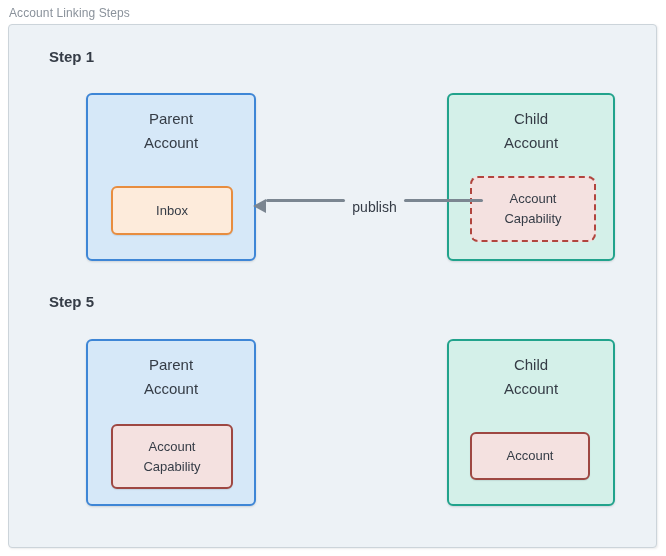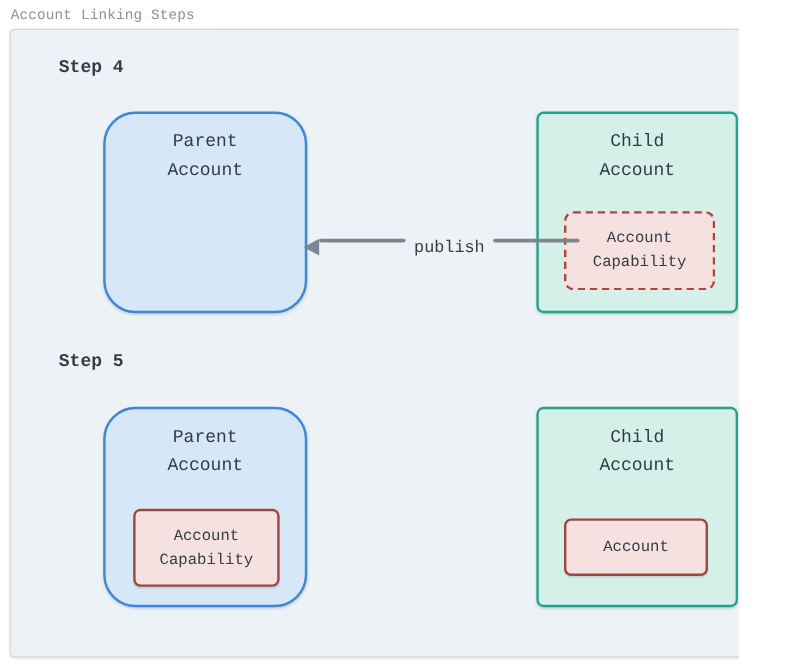--- a/index.html
+++ b/index.html
@@ -20,25 +20,24 @@
     --arrow: #7b8691;
   }
   html, body {
     margin: 0;
     padding: 0;
     background: var(--page-bg);
     font-family: "Liberation Sans", "DejaVu Sans", sans-serif;
   }
   .page {
     position: relative;
-    width: 616px;
+    width: 666px;
     height: 556px;
     background: var(--page-bg);
     overflow: hidden;
-    font-family: Liberation Mono, monospace;
   }
   .panel-title {
     position: absolute;
     left: 9px;
     top: 6px;
     font-size: 12px;
     color: var(--text-muted);
     letter-spacing: 0.1px;
   }
   .panel {
@@ -62,21 +61,21 @@
   .step-label.s1 { top: 23px; }
   .step-label.s2 { top: 268px; }
 
   .acct-box {
     position: absolute;
     border-radius: 6px;
     border: 2px solid;
     box-shadow: 0 1px 2px rgba(60, 70, 80, 0.18);
     box-sizing: border-box;
   }
-  .acct-box.blue { background: var(--blue-fill); border-color: var(--blue-border); border-radius: 27px; }
+  .acct-box.blue { background: var(--blue-fill); border-color: var(--blue-border); }
   .acct-box.teal { background: var(--teal-fill); border-color: var(--teal-border); }
   .acct-box.p1 { left: 77px;  top: 68px;  width: 170px; height: 168px; }
   .acct-box.c1 { left: 438px; top: 68px;  width: 168px; height: 168px; }
   .acct-box.p2 { left: 77px;  top: 314px; width: 170px; height: 167px; }
   .acct-box.c2 { left: 438px; top: 314px; width: 168px; height: 167px; }
 
   .acct-name {
     margin-top: 12px;
     text-align: center;
     font-size: 15px;
@@ -144,25 +143,26 @@
 </style>
 </head>
 <body>
 
 <div class="page">
 
   <div class="panel-title">Account Linking Steps</div>
 
   <div class="panel">
 
-    <div class="step-label s1">Step 4</div>
+    <div class="step-label s1">Step 1</div>
 
     <div class="acct-box blue p1">
       <div class="acct-name">Parent
 Account</div>
+      <div class="inner-box orange inbox1">Inbox</div>
     </div>
 
     <div class="acct-box teal c1">
       <div class="acct-name">Child
 Account</div>
       <div class="inner-box red-dashed cap1">Account
 Capability</div>
     </div>
 
     <div class="arrow-row a1">

